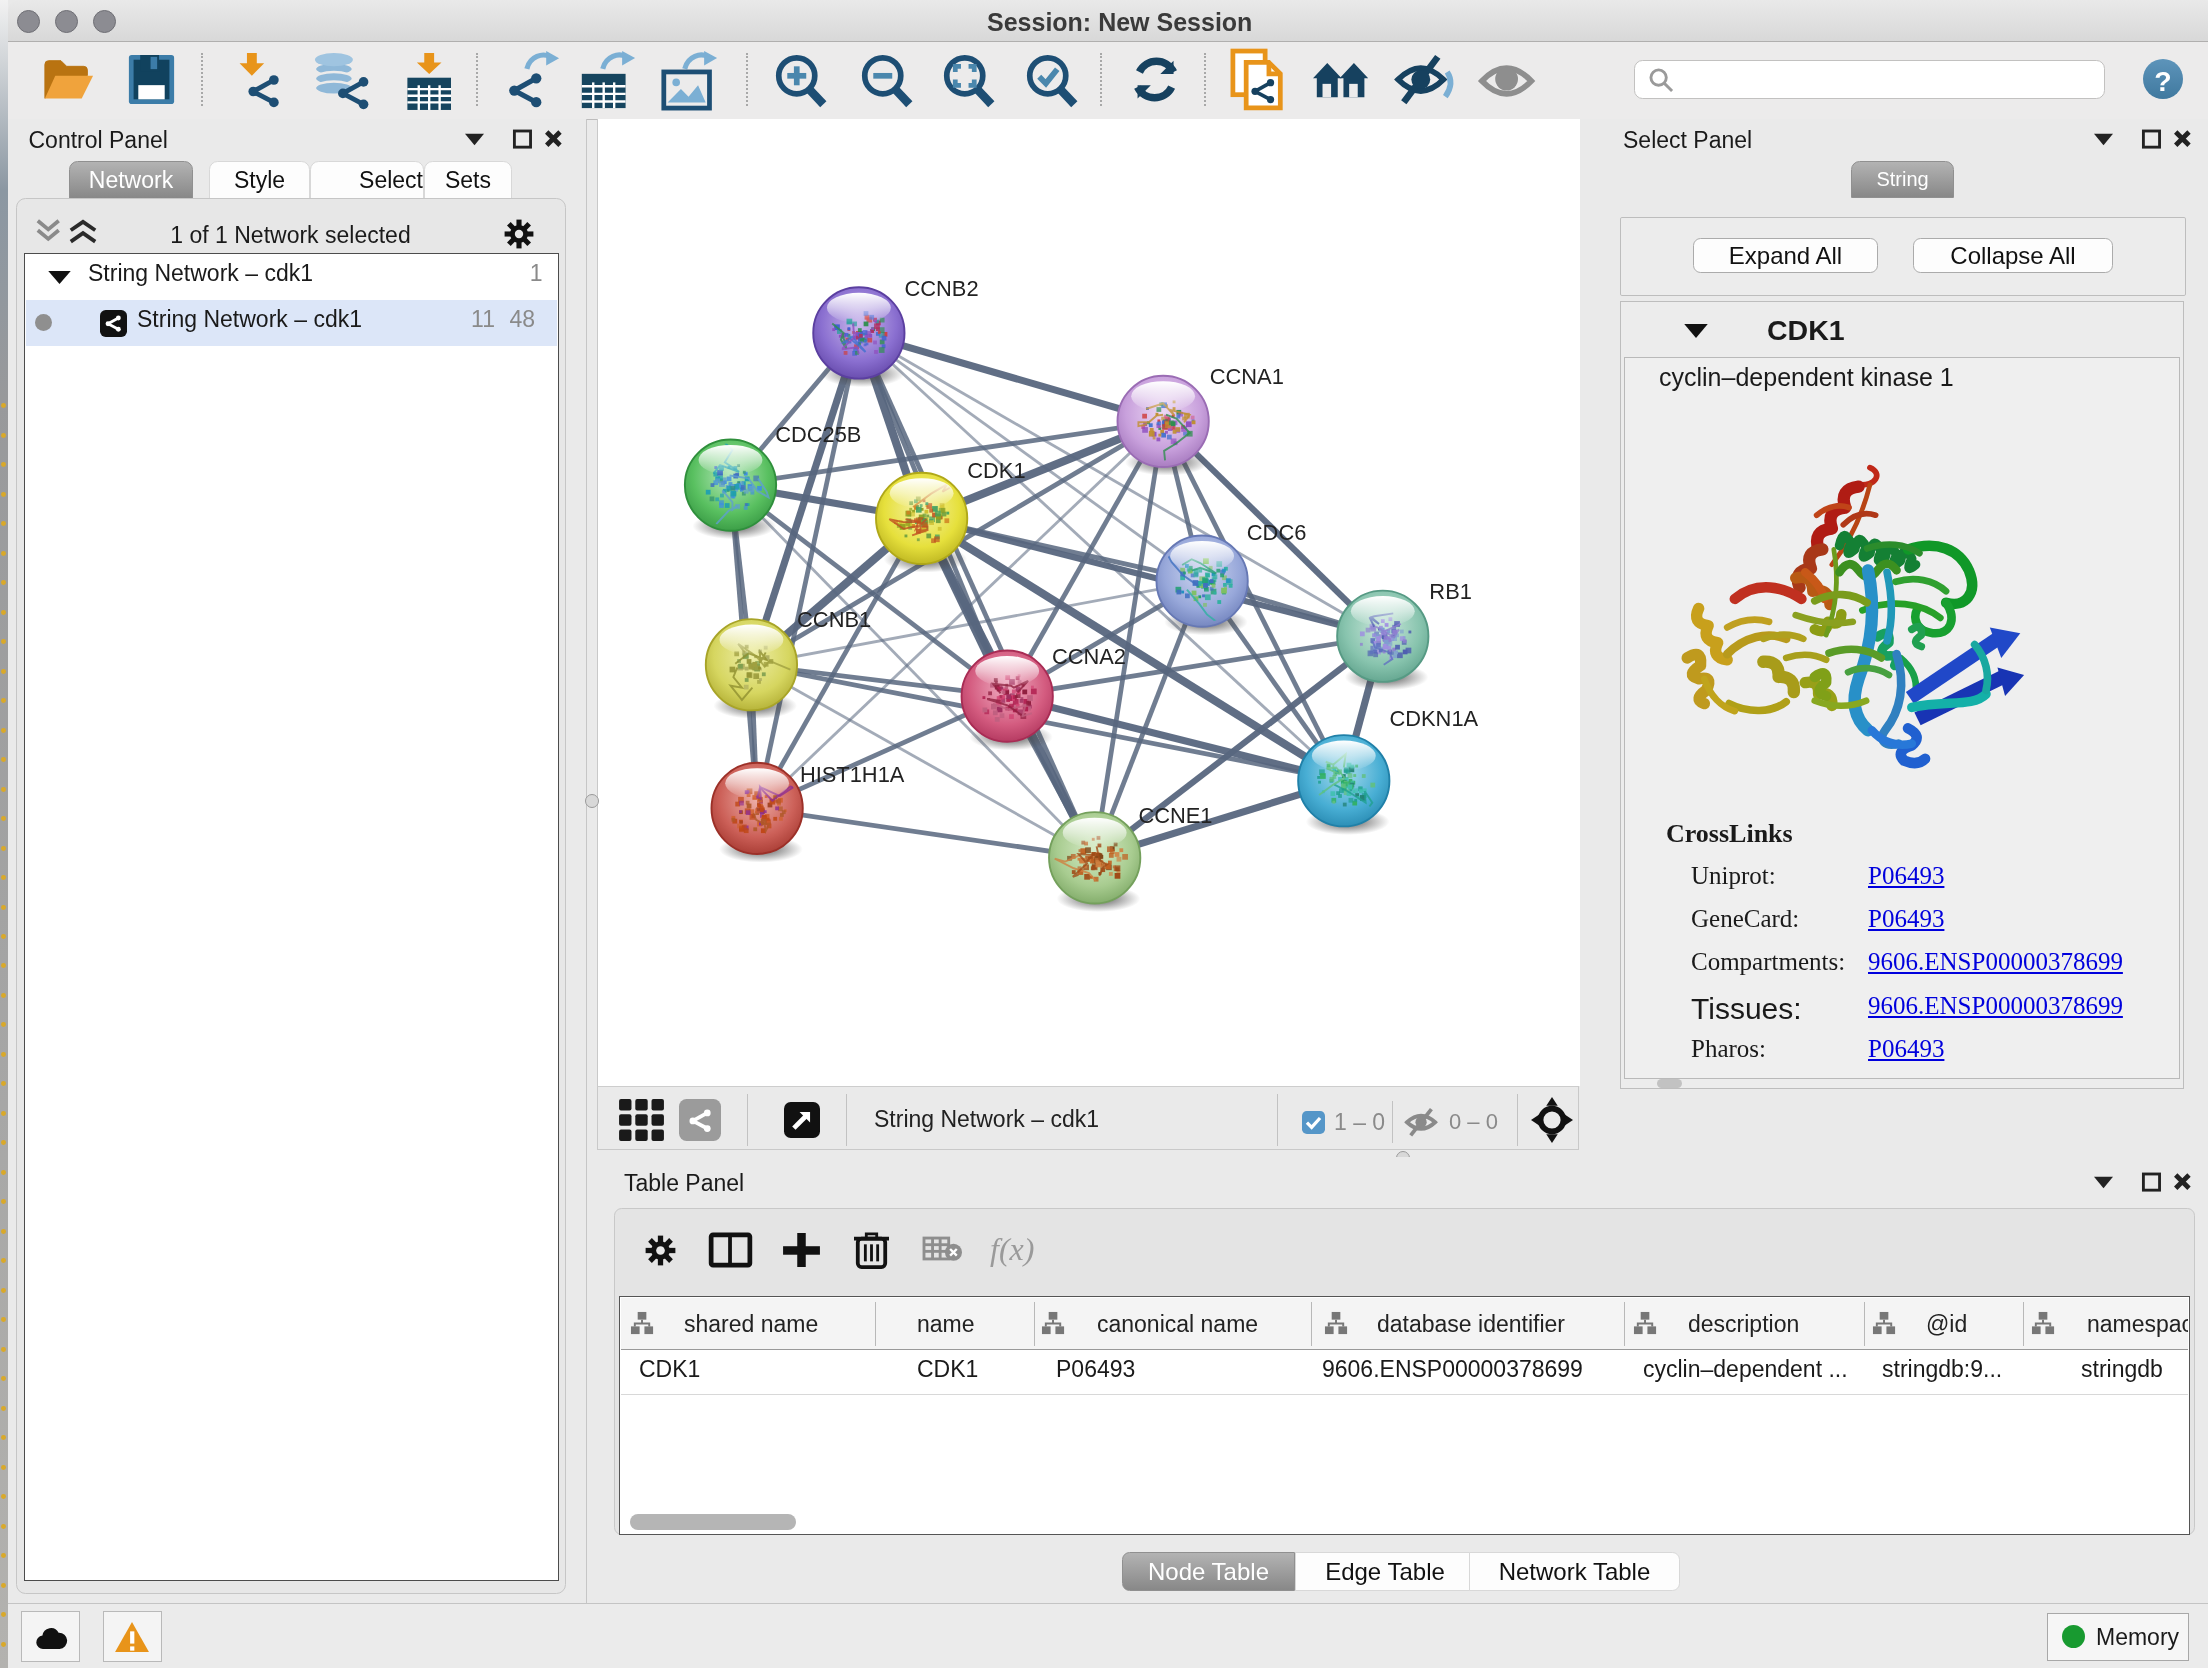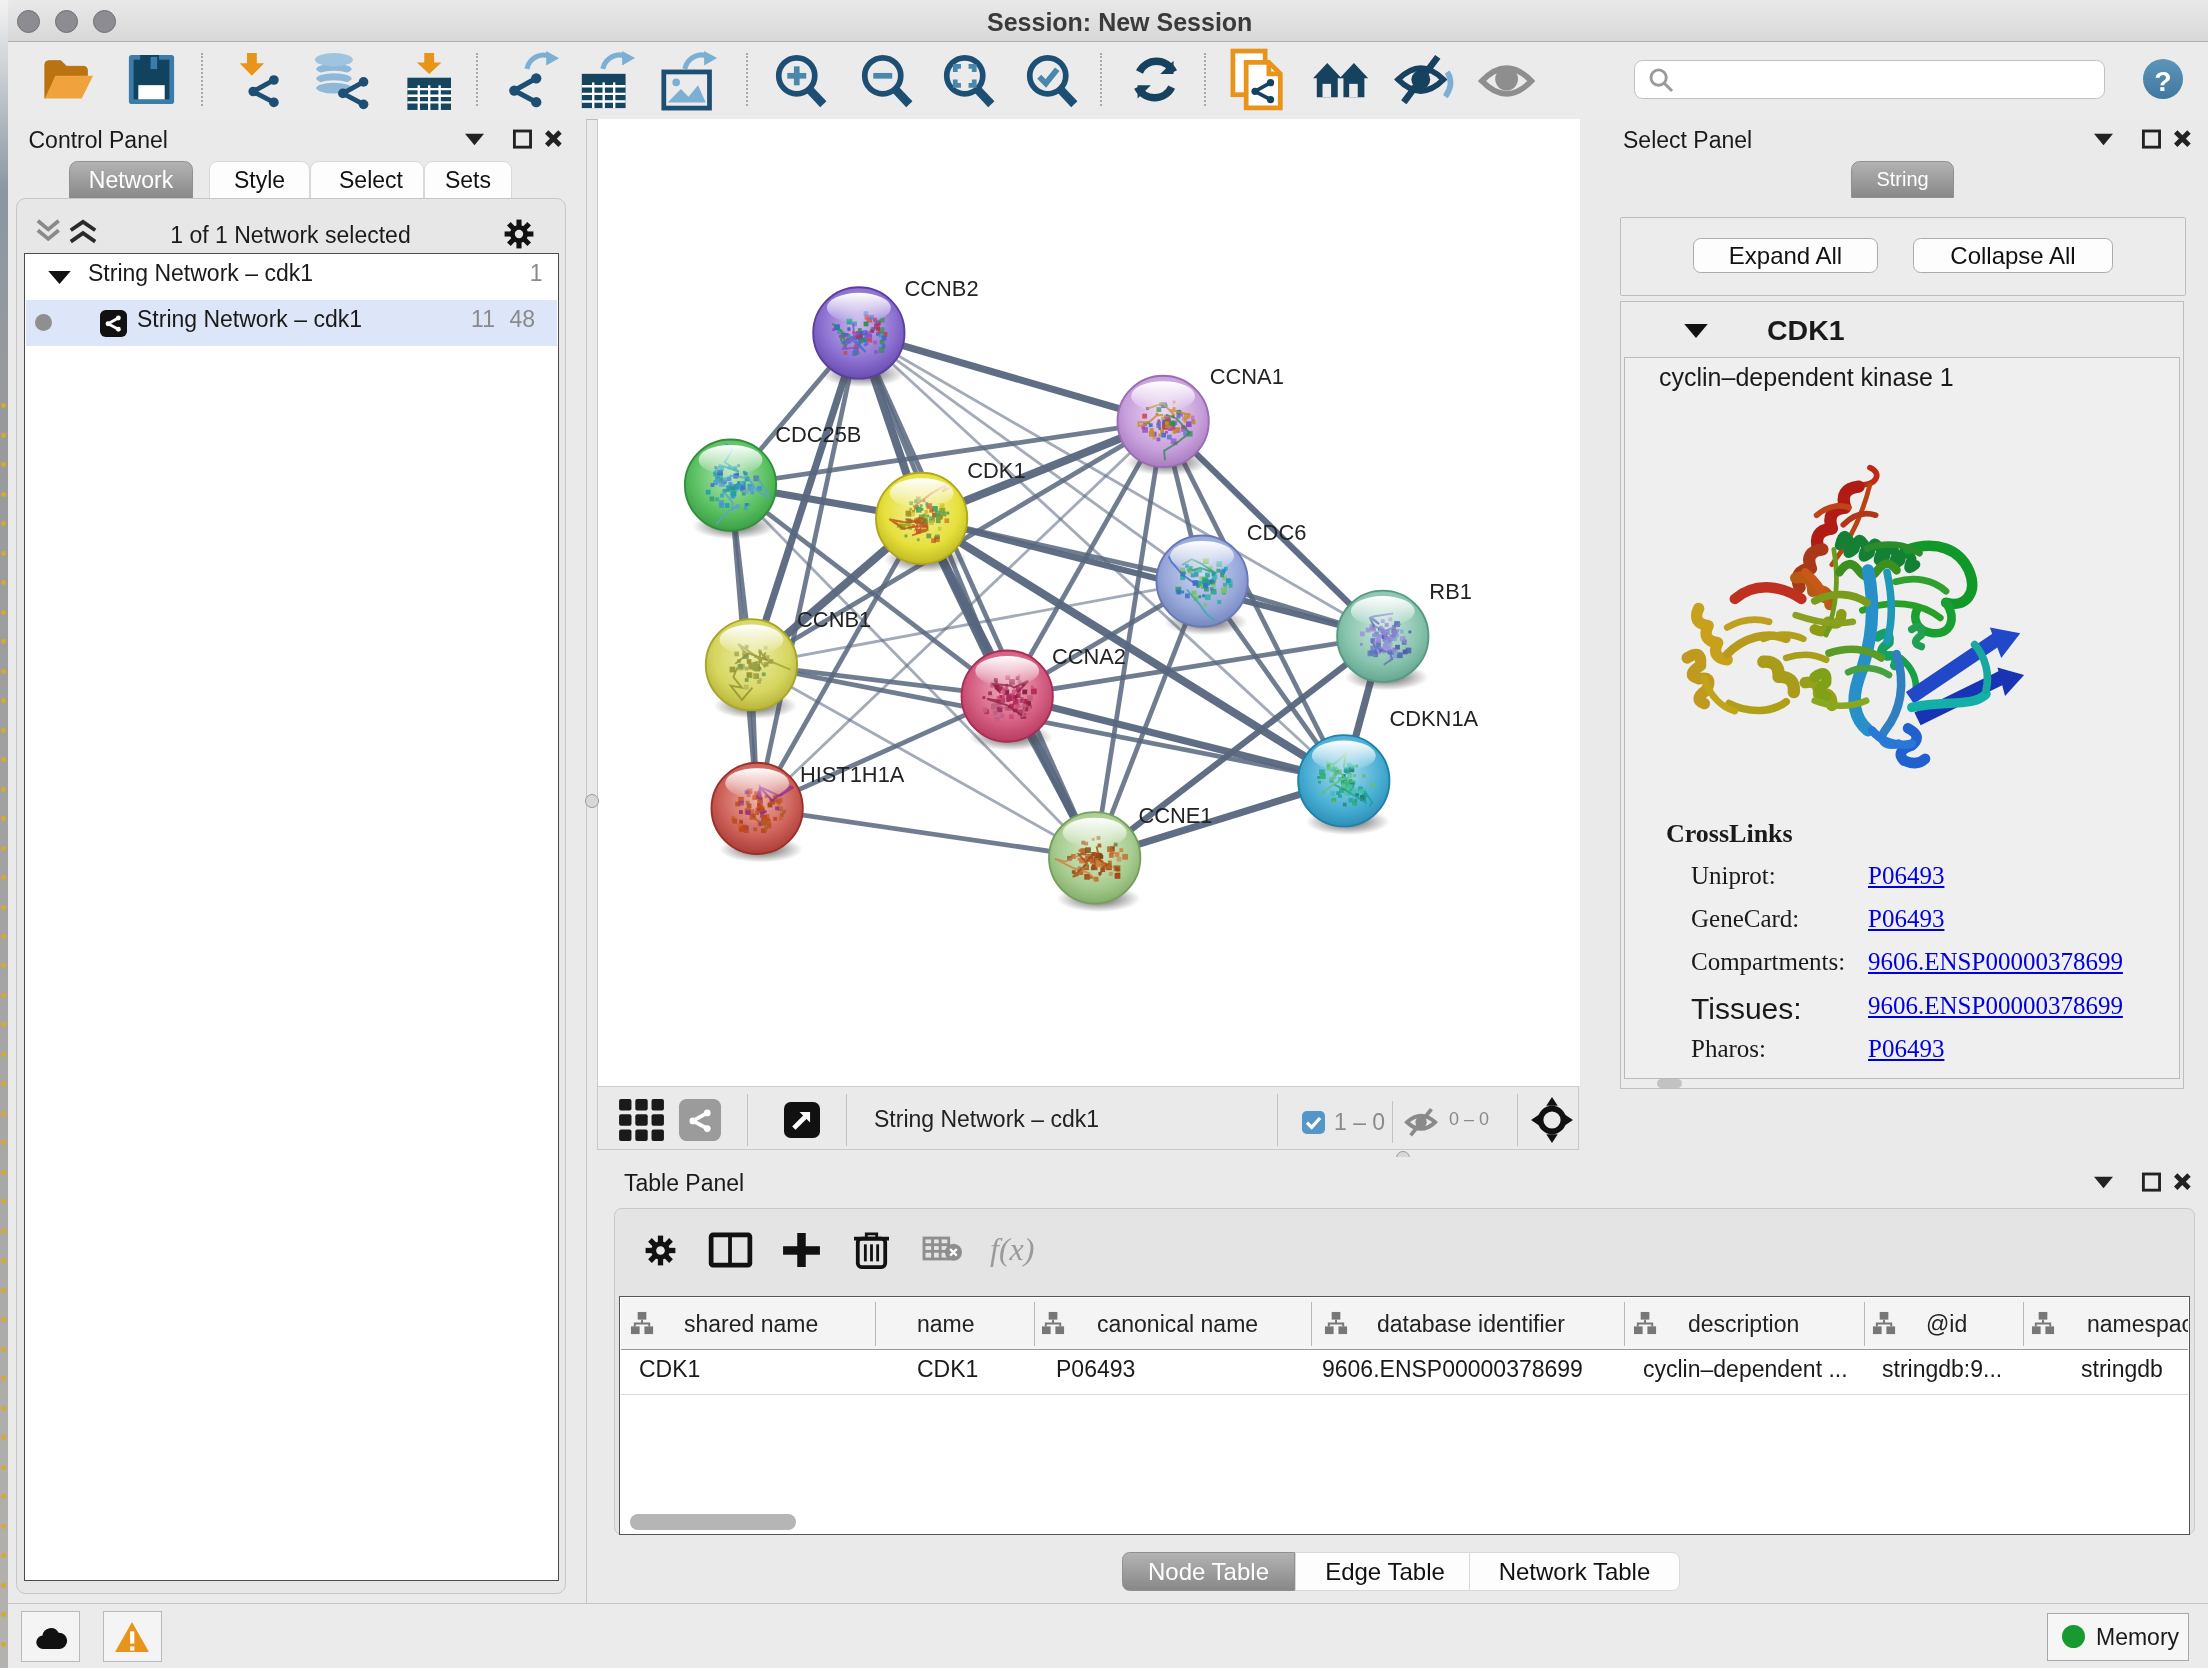--- a/index.html
+++ b/index.html
@@ -196,21 +196,21 @@
 <div class="t" style="left:2143px;top:65px;width:40px;text-align:center;font-size:28.5px;font-weight:bold;color:#fff;">?</div>
 <div class="abs" style="left:7.6px;top:119px;width:579px;height:1484px;background:#eaeaea;border-right:1px solid #c6c6c6;box-sizing:border-box;"></div>
 <div class="t" style="left:28.5px;top:127px;font-size:23px;">Control Panel</div>
 <svg class="abs" style="left:465px;top:131px" width="95" height="19" viewBox="0 0 100 20">
     <path d="M0 3 L20 3 L10 15 Z" fill="#222"></path>
     <rect x="52" y="0" width="17" height="17" fill="none" stroke="#222" stroke-width="3"></rect>
     <path d="M86 1 L100 15 M100 1 L86 15" stroke="#222" stroke-width="5"></path>
   </svg>
 <div class="abs" style="left:69px;top:161px;width:124px;height:38px;background:linear-gradient(#b3b3b3,#888888);color:#fff;border:1px solid #909090;border-radius:8.6px 8.6px 0px 0px;box-sizing:border-box;font-size:23px;text-align:center;line-height:36px;white-space:nowrap;">Network</div>
 <div class="abs" style="left:209px;top:161px;width:101px;height:38px;background:#fdfdfd;color:#111;border:1px solid #d8d8d8;border-radius:8.6px 8.6px 0px 0px;box-sizing:border-box;font-size:23px;text-align:center;line-height:36px;white-space:nowrap;">Style</div>
-<div class="abs" style="left:310px;top:161px;width:114px;height:38px;background:#fdfdfd;color:#111;border:1px solid #d8d8d8;border-radius:8.6px 8.6px 0px 0px;box-sizing:border-box;font-size:23px;text-align:center;line-height:36px;white-space:nowrap;padding-left:8px;">Select</div>
+<div class="abs" style="left:310px;top:161px;width:114px;height:38px;background:#fdfdfd;color:#111;border:1px solid #d8d8d8;border-radius:8.6px 8.6px 0px 0px;box-sizing:border-box;font-size:23px;text-align:right;line-height:36px;white-space:nowrap;padding-left:8px;">Select</div>
 <div class="abs" style="left:424px;top:161px;width:88px;height:38px;background:#fdfdfd;color:#111;border:1px solid #d8d8d8;border-radius:8.6px 8.6px 0px 0px;box-sizing:border-box;font-size:23px;text-align:center;line-height:36px;white-space:nowrap;">Sets</div>
 <div class="abs" style="left:16px;top:198px;width:550px;height:1396px;background:#e7e7e7;border:1.9px solid #c6c6c6;border-radius:9.5px;box-sizing:border-box;"></div>
 <svg class="abs" style="left:34px;top:217px" width="28.5" height="28.5" viewBox="0 0 30 30">
     <path d="M4 4 L15 13 L26 4 M4 14 L15 23 L26 14" stroke="#8a8a8a" stroke-width="4" fill="none"></path>
   </svg>
 <svg class="abs" style="left:67px;top:217px" width="32" height="28.5" viewBox="0 0 34 30">
     <path d="M4 26 L17 17 L30 26 M4 14 L17 5 L30 14" stroke="#2a2a2a" stroke-width="4" fill="none"></path>
   </svg>
 <div class="t" style="left:110px;top:222px;width:361px;text-align:center;font-size:23px;">1 of 1 Network selected</div>
 <svg class="abs" style="left:504px;top:219px" width="30" height="30" viewBox="0 0 32 32">
@@ -1379,21 +1379,21 @@
 <svg class="abs" style="left:1306px;top:1116px" width="15" height="14.3" viewBox="0 0 16 15">
     <path d="M1 7 L6 12 L15 2" stroke="#fff" stroke-width="3.5" fill="none"></path>
   </svg>
 <div class="t" style="left:1334px;top:1109px;font-size:23px;color:#8a8a8a;">1 – 0</div>
 <div class="abs" style="left:1392px;top:1101px;width:1px;height:42px;background:#c2c2c2;"></div>
 <svg class="abs" style="left:1406px;top:1108px" width="32" height="28.5" viewBox="0 0 34 30">
     <path d="M1 15 Q 16 1 31 15 Q 16 29 1 15 Z" fill="none" stroke="#8a8a8a" stroke-width="4"></path>
     <circle cx="16" cy="15" r="6" fill="#8a8a8a"></circle>
     <line x1="27" y1="1" x2="5" y2="29" stroke="#8a8a8a" stroke-width="4"></line>
   </svg>
-<div class="t" style="left:1449px;top:1109px;font-size:18px;color:#8a8a8a;">0 – 0</div>
+<div class="t" style="left:1449px;top:1109px;font-size:22px;color:#8a8a8a;">0 – 0</div>
 <div class="abs" style="left:1517px;top:1094px;width:1px;height:52px;background:#c2c2c2;"></div>
 <svg class="abs" style="left:1531px;top:1097px" width="42" height="46" viewBox="0 0 44 48">
     <circle cx="22" cy="24" r="12" fill="none" stroke="#111" stroke-width="6"></circle>
     <path d="M22 0 L28 9 L16 9 Z" fill="#111"></path>
     <path d="M22 48 L28 39 L16 39 Z" fill="#111"></path>
     <path d="M0 24 L9 18 L9 30 Z" fill="#111"></path>
     <path d="M44 24 L35 18 L35 30 Z" fill="#111"></path>
   </svg>
 <div class="abs" style="left:585px;top:794px;width:12.4px;height:12.4px;border-radius:50%;background:#d8d8d8;border:1px solid #9a9a9a;"></div>
 <div class="abs" style="left:1583px;top:797px;width:12.4px;height:12.4px;border-radius:50%;background:#d8d8d8;border:1px solid #9a9a9a;"></div>

